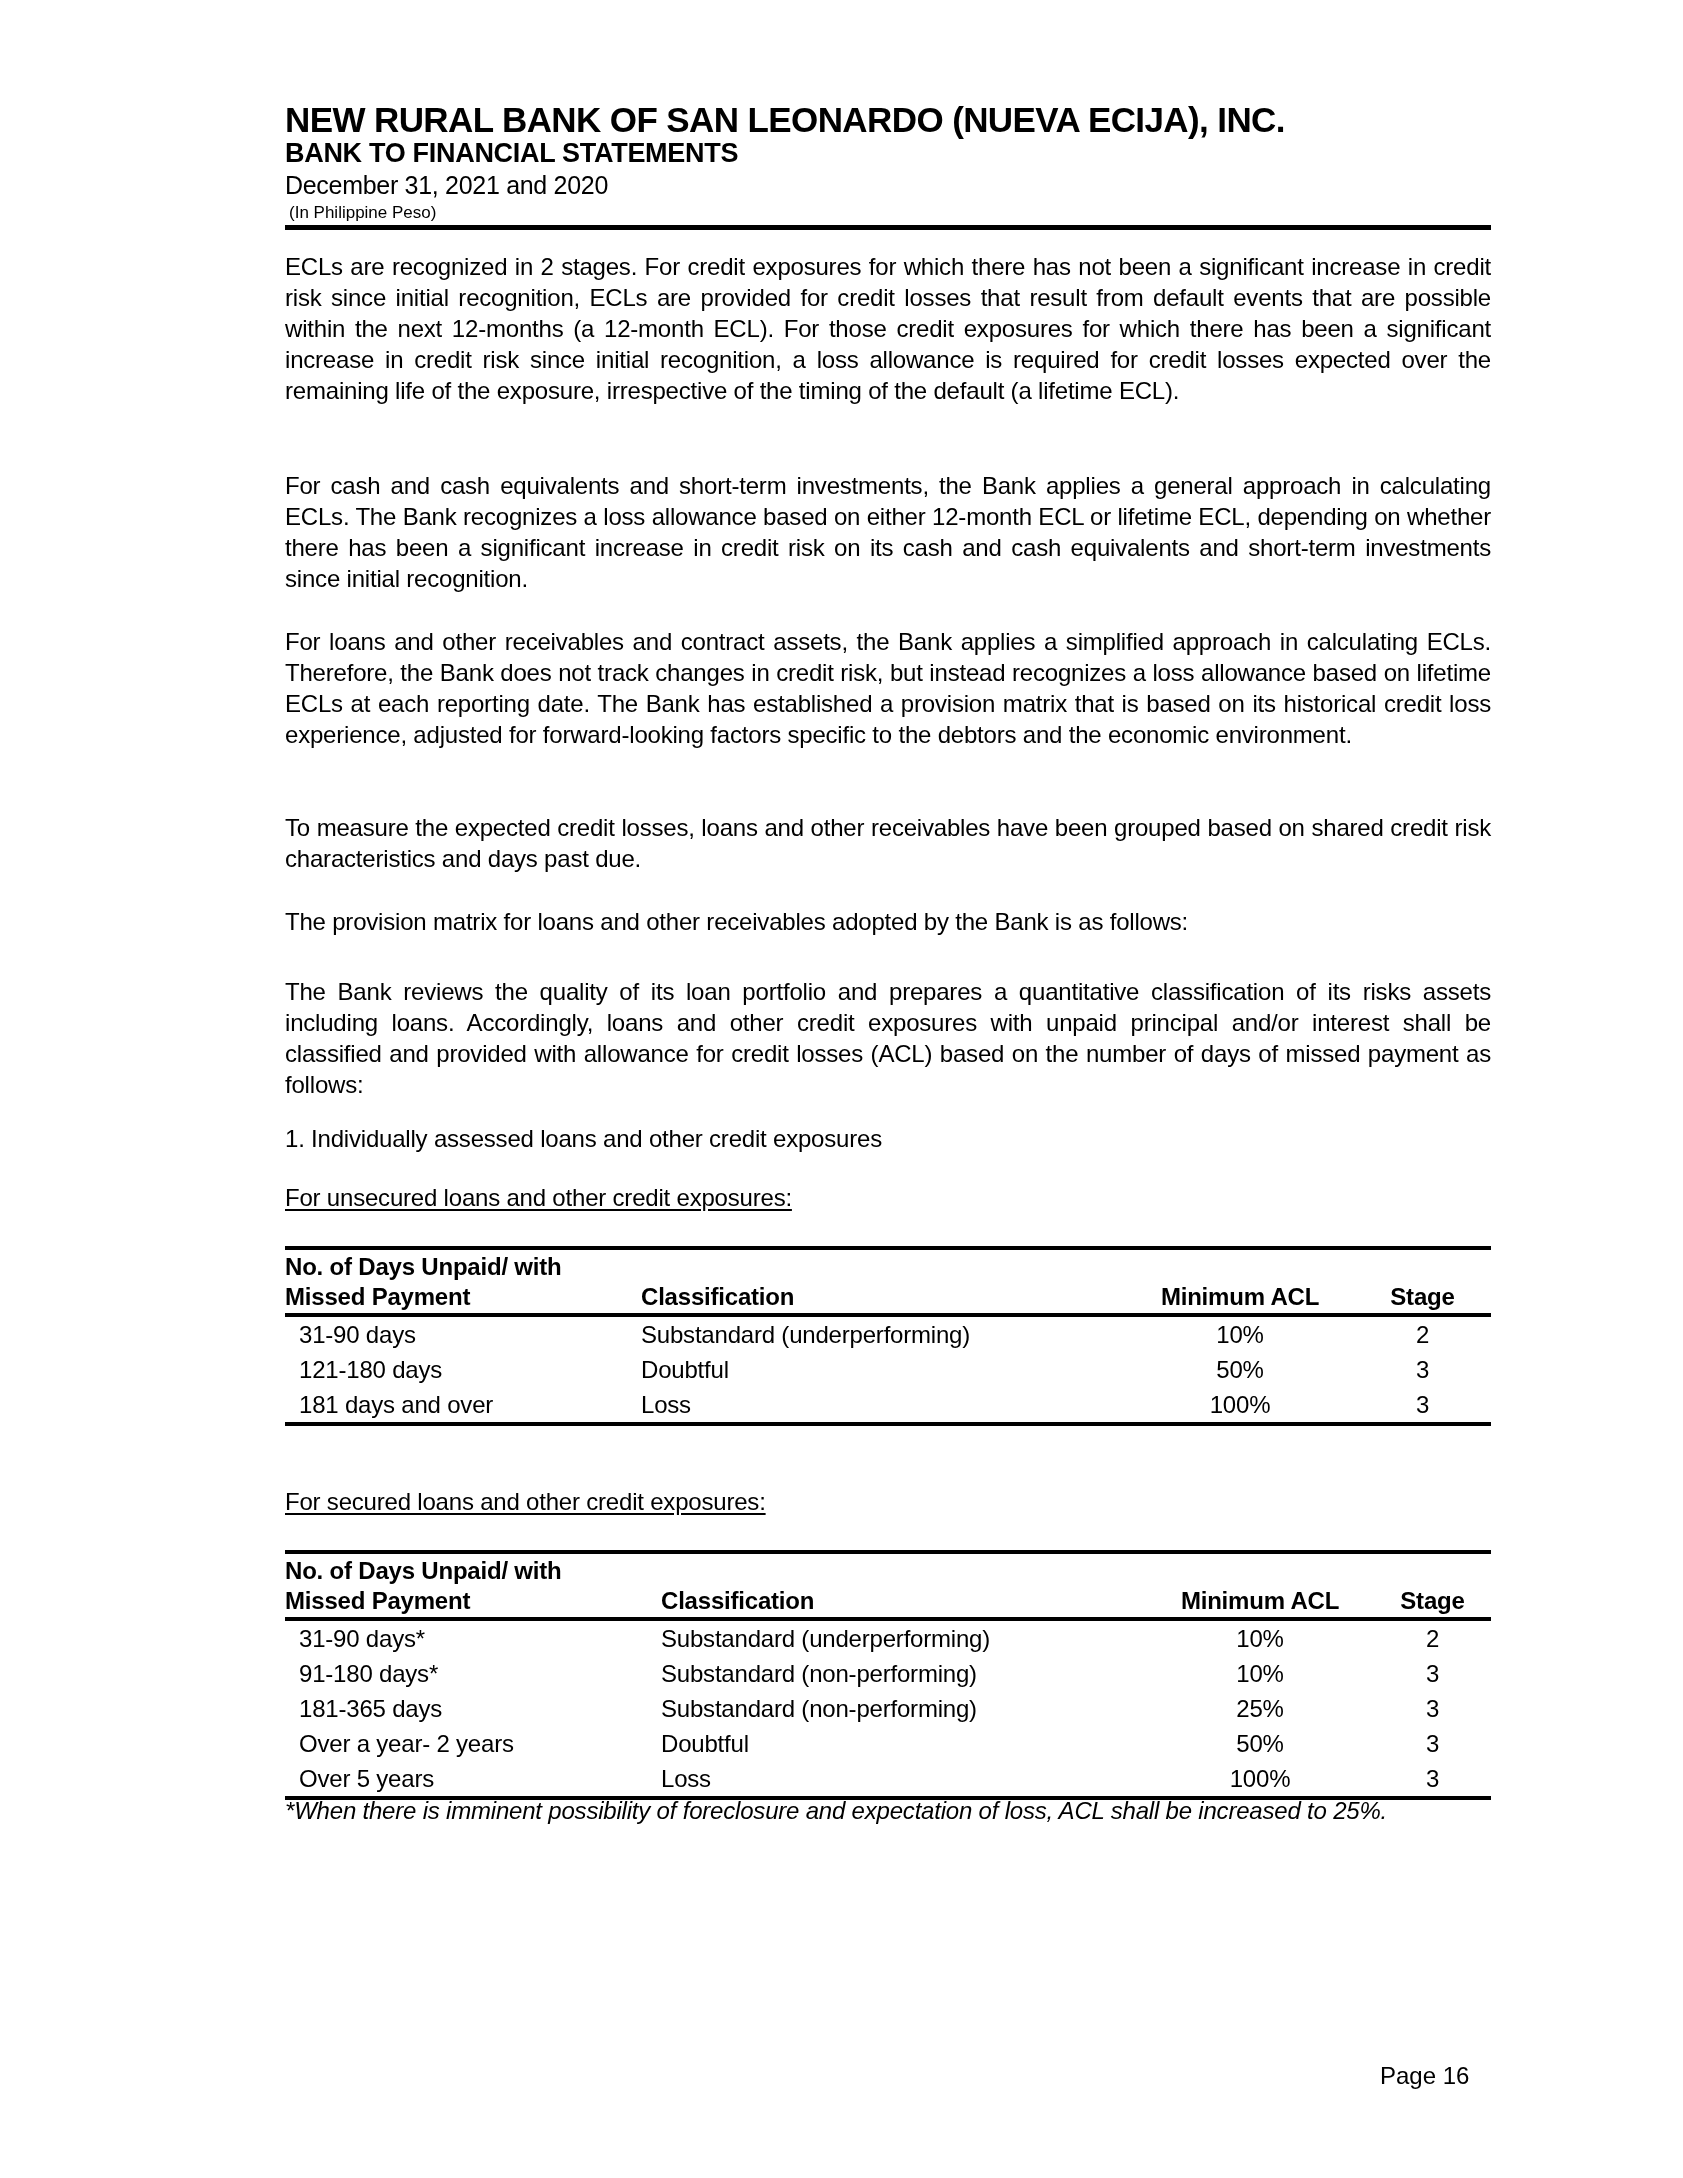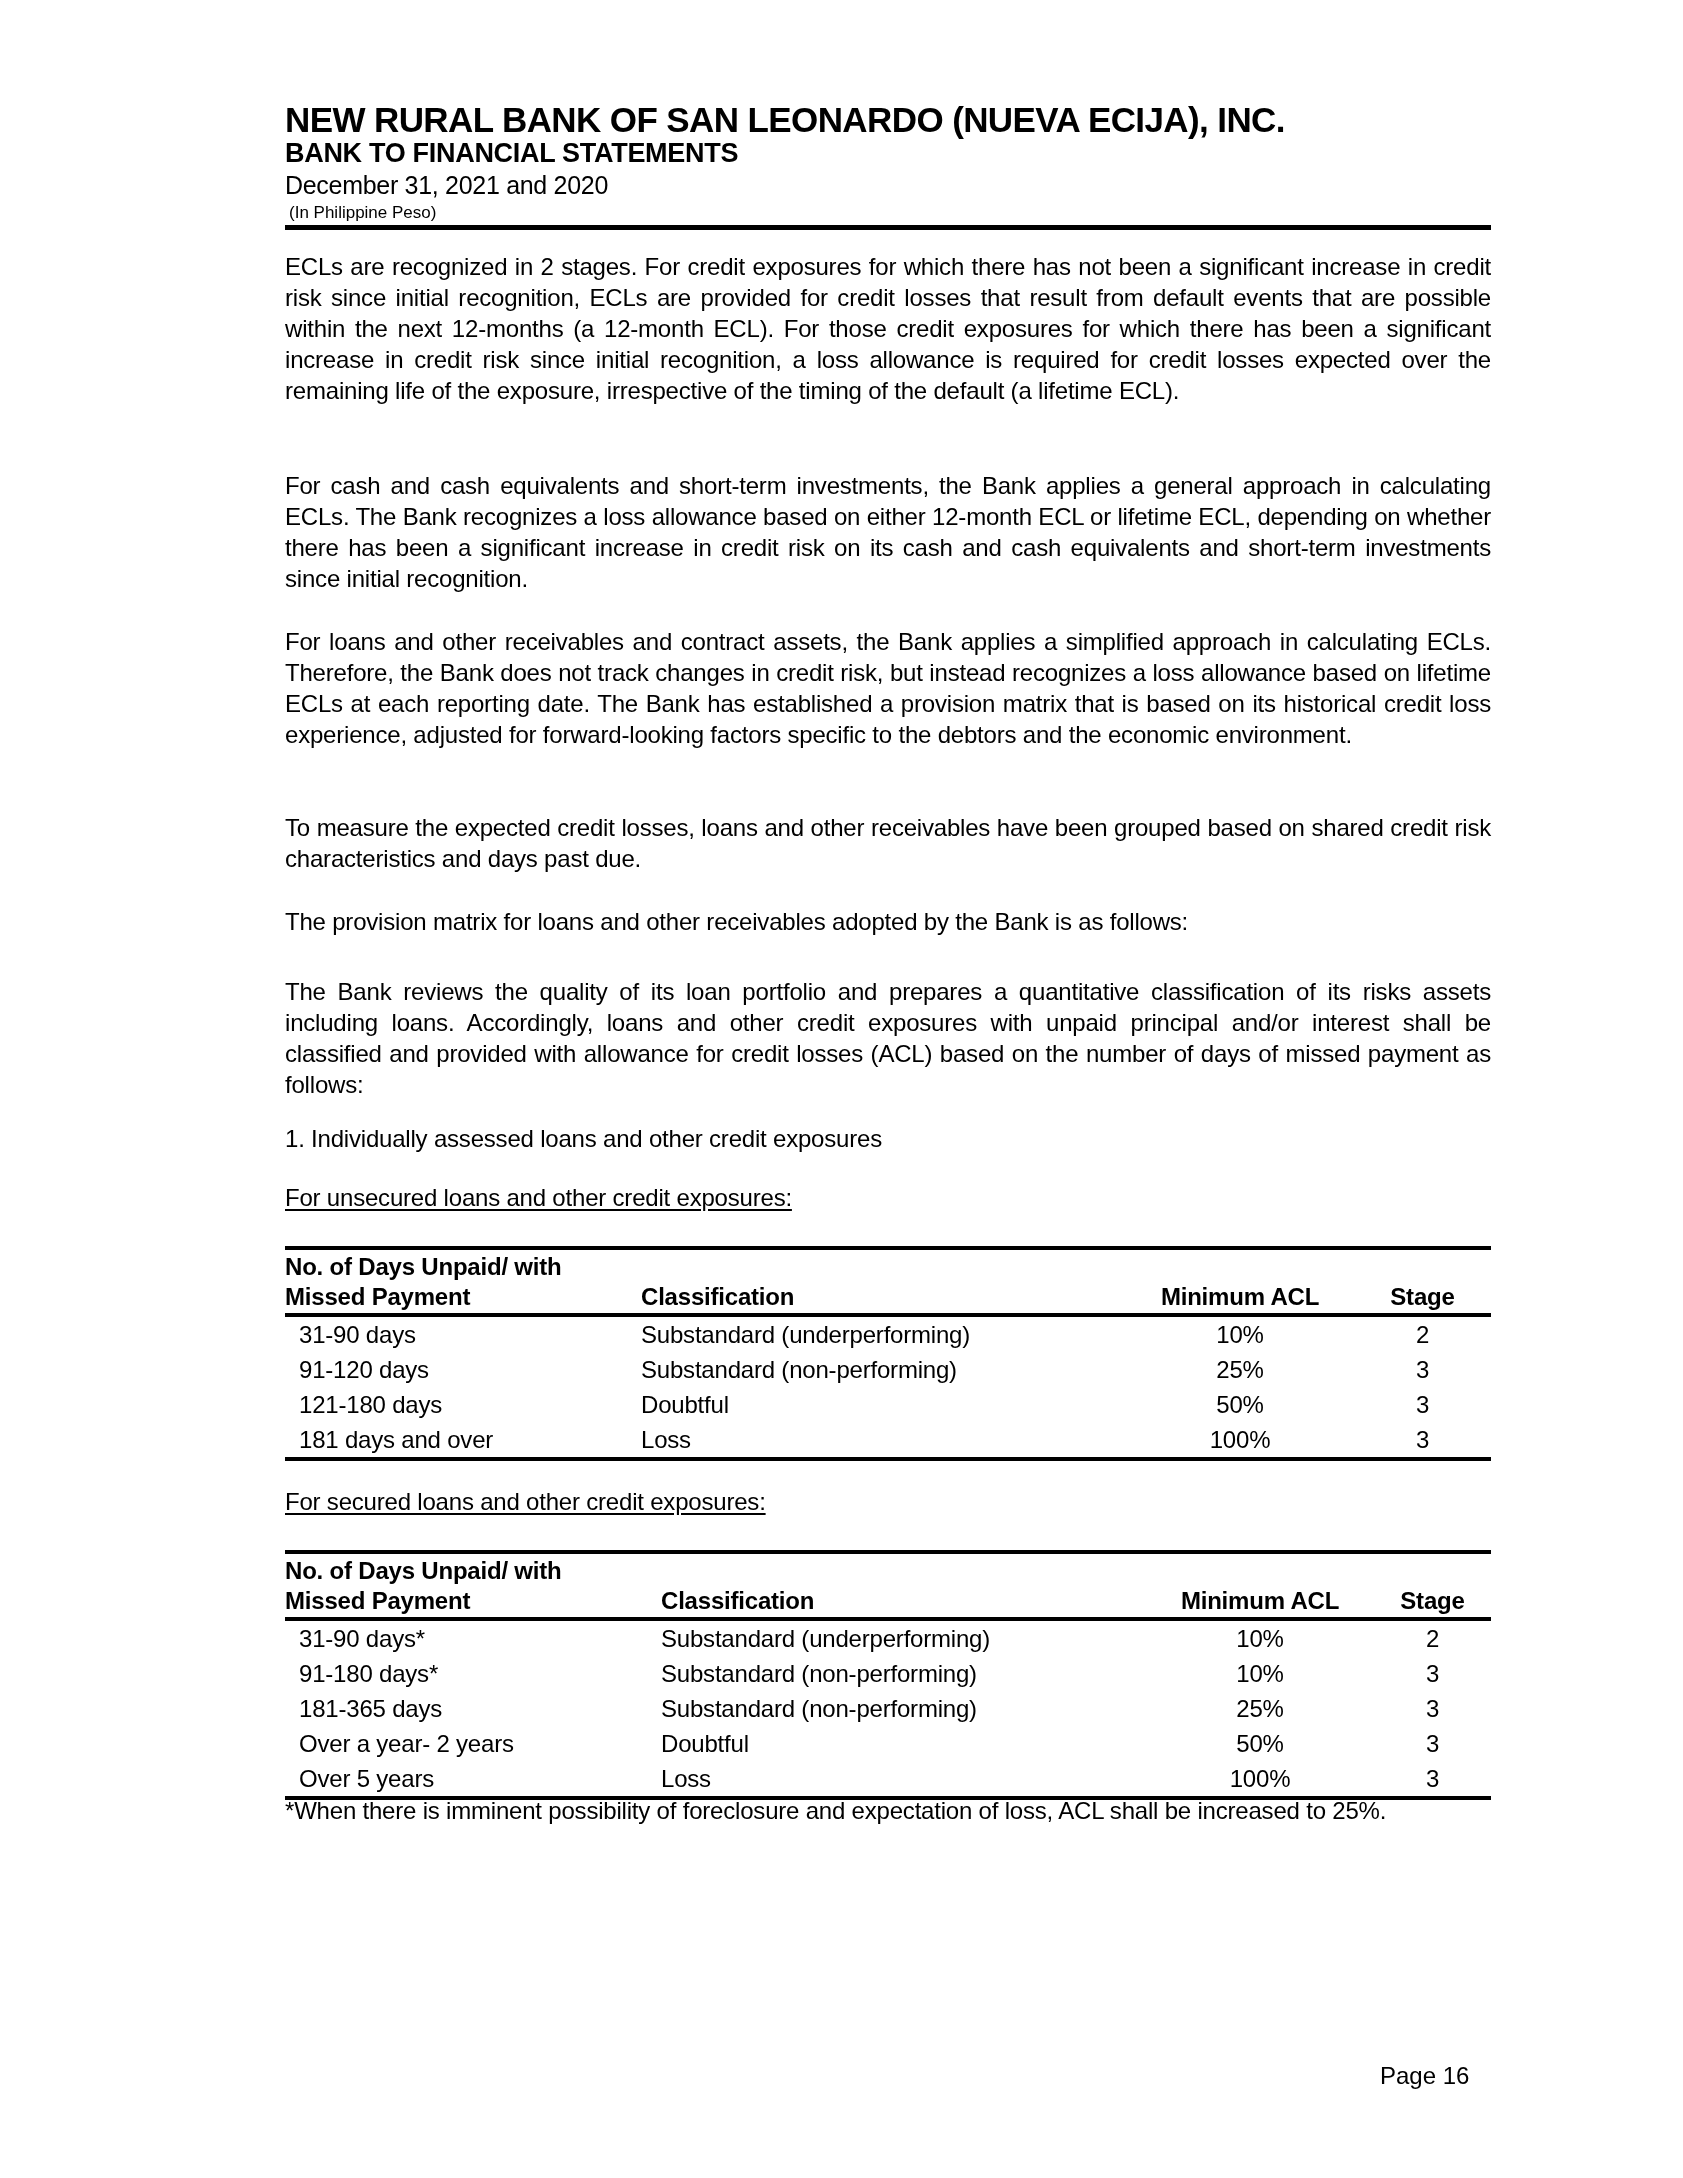--- a/index.html
+++ b/index.html
@@ -35,21 +35,21 @@
   .t2 { top: 1550px; }
   .c-days { text-align: left; padding-left: 14px !important; }
   .c-class { text-align: left; }
   .c-acl { text-align: center; }
   .c-stage { text-align: center; }
   th.c-days { text-align: left; padding-left: 0 !important; }
   th.c-class { text-align: left; }
   .t1 .col1 { width: 356px; } .t1 .col2 { width: 485px; } .t1 .col3 { width: 228px; } .t1 .col4 { width: 137px; }
   .t2 .col1 { width: 376px; } .t2 .col2 { width: 485px; } .t2 .col3 { width: 228px; } .t2 .col4 { width: 117px; }
 
-  .footnote { position: absolute; top: 1795px; left: 0; width: 1206px; font-size: 24px; line-height: 31px; letter-spacing: -0.2px; text-align: justify; }
+  .footnote { position: absolute; top: 1795px; left: 0; width: 1206px; font-size: 24px; line-height: 31px; font-style: italic; letter-spacing: -0.2px; text-align: justify; }
   .page-number { position: absolute; top: 2062px; left: 1095px; font-size: 24px; white-space: nowrap; }
 </style>
 </head>
 <body>
 
 <div class="page">
   <div class="hdr-company">NEW RURAL BANK OF SAN LEONARDO (NUEVA ECIJA), INC.</div>
   <div class="hdr-notes">BANK TO FINANCIAL STATEMENTS</div>
   <div class="hdr-date">December 31, 2021 and 2020</div>
   <div class="hdr-currency">(In Philippine Peso)</div>
@@ -82,26 +82,20 @@
         <th class="c-acl">Minimum ACL</th>
         <th class="c-stage">Stage</th>
       </tr>
     </thead>
     <tbody>
       <tr>
         <td class="c-days">31-90 days</td>
         <td class="c-class">Substandard (underperforming)</td>
         <td class="c-acl">10%</td>
         <td class="c-stage">2</td>
-      </tr>
-      <tr>
-        <td class="c-days">91-120 days</td>
-        <td class="c-class">Substandard (non-performing)</td>
-        <td class="c-acl">25%</td>
-        <td class="c-stage">3</td>
       </tr>
       <tr>
         <td class="c-days">121-180 days</td>
         <td class="c-class">Doubtful</td>
         <td class="c-acl">50%</td>
         <td class="c-stage">3</td>
       </tr>
       <tr>
         <td class="c-days">181 days and over</td>
         <td class="c-class">Loss</td>

